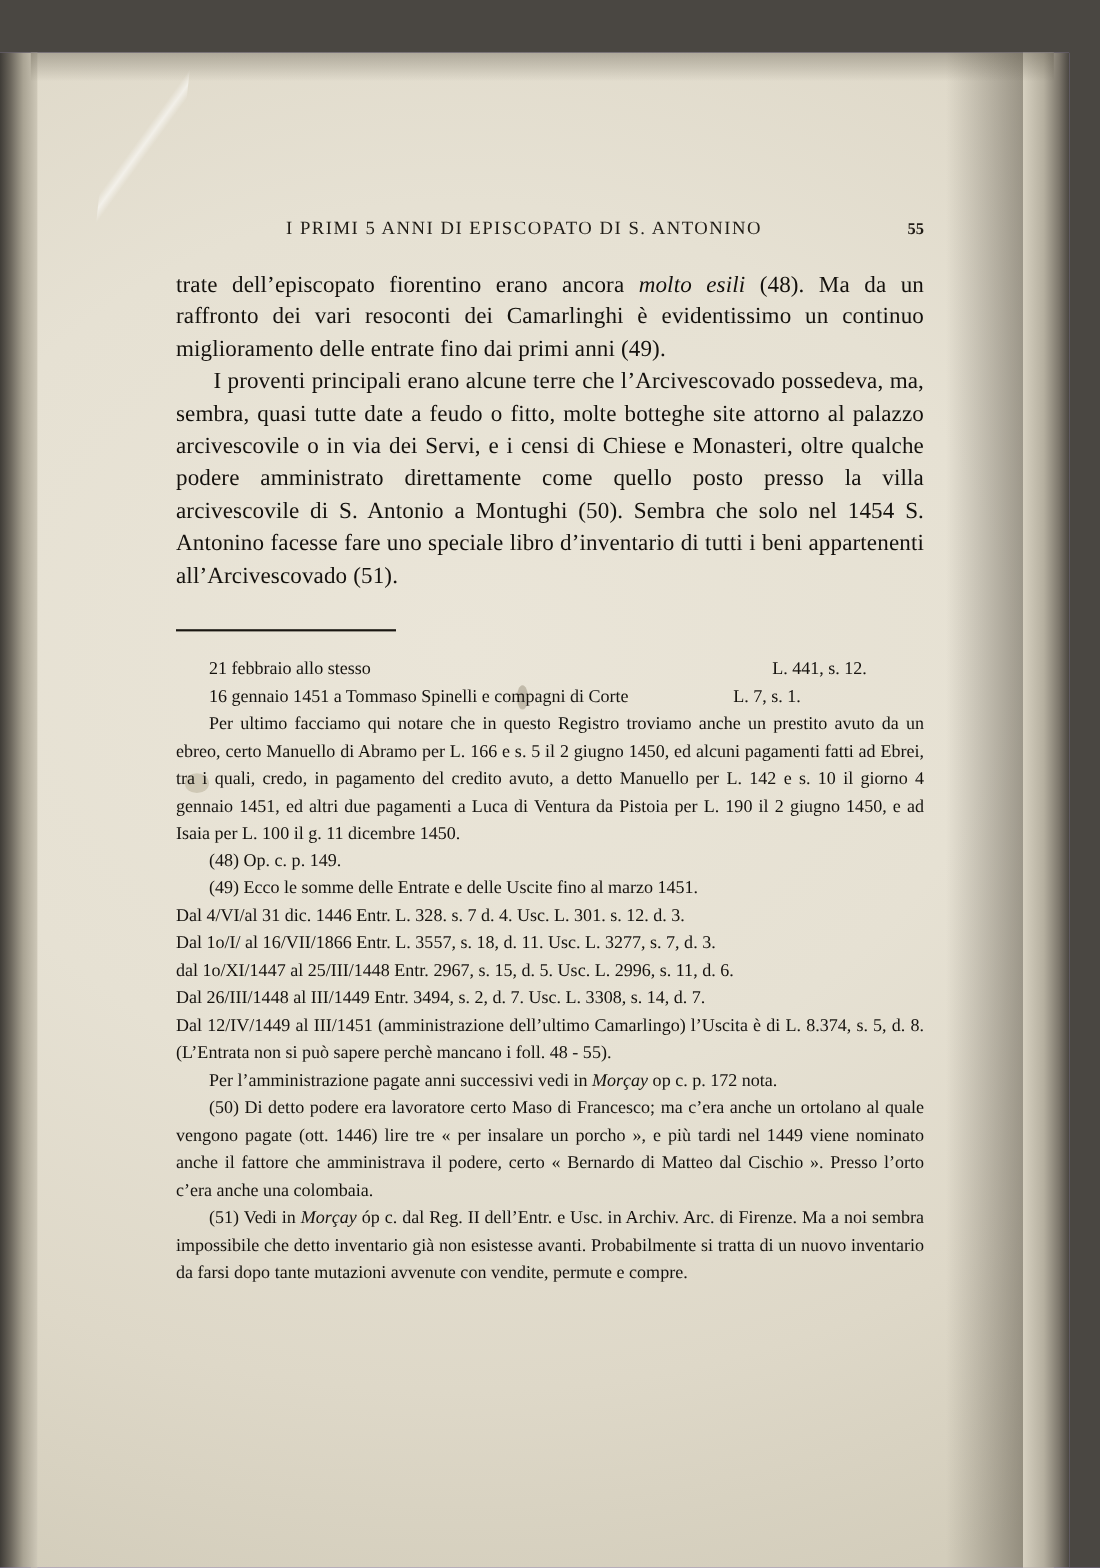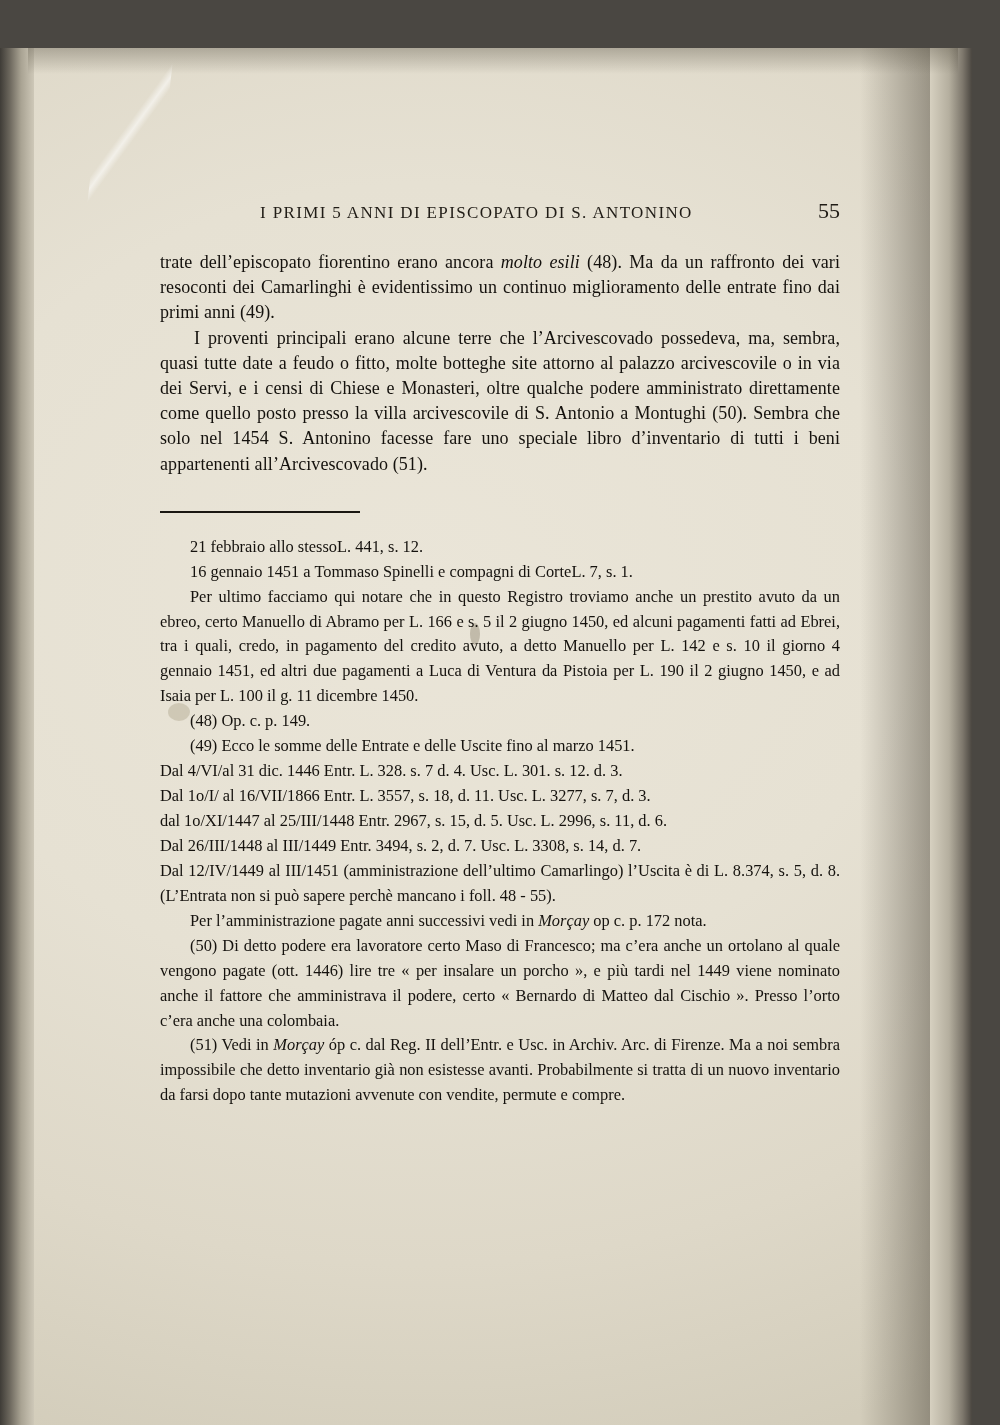--- a/index.html
+++ b/index.html
@@ -100,29 +100,30 @@
     letter-spacing: 0.07em;
     font-size: 17px;
     color: #201c16;
     padding-left: 100px;
   }
   .running-head .rh-title {
     font-variant: small-caps;
     letter-spacing: 0.08em;
   }
   .running-head .rh-page {
-    font-size: 22px;
+    font-size: 15px;
     font-variant: normal;
     letter-spacing: 0;
     margin-left: 24px;
+    font-weight: bold;
   }
 
   .body-text {
     margin-top: 26px;
-    font-size: 18px;
+    font-size: 21px;
     line-height: 1.40;
     text-align: justify;
     text-justify: inter-word;
     color: #14110d;
     letter-spacing: 0.005em;
   }
   .body-text p { margin: 0; }
   .body-text p.indent { text-indent: 34px; }
   .it { font-style: italic; }
 
@@ -138,20 +139,21 @@
     font-size: 16.4px;
     line-height: 1.52;
     text-align: justify;
     color: #15120e;
   }
   .notes p { margin: 0; }
   .notes p.indent { text-indent: 30px; }
 
   .note-line-right {
     display: flex;
+    justify-content: space-between;
     text-indent: 0;
   }
   .note-line-right .lbl { padding-left: 30px; }
   .note-line-right .amt { padding-right: 52px; white-space: nowrap; }
   .note-line-right.two .amt { padding-right: 112px; }
 </style>
 </head>
 <body>
 
 <div id="page">

